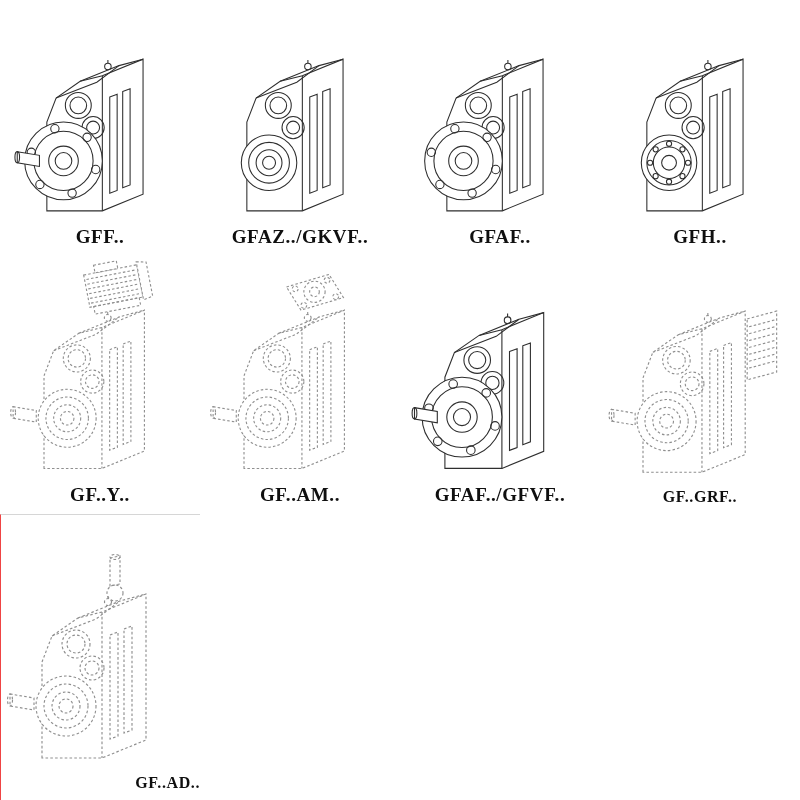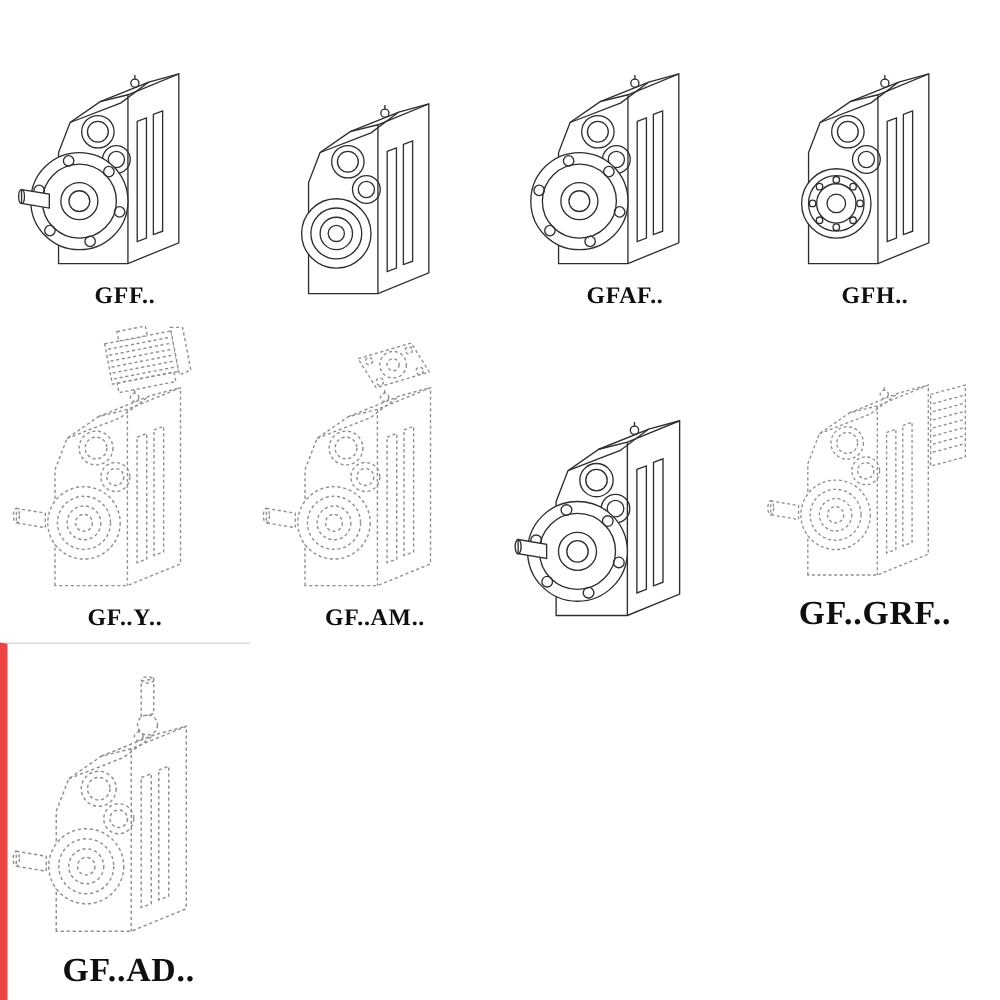--- a/index.html
+++ b/index.html
@@ -18,31 +18,32 @@
     margin: 0;
     display: flex;
     flex-direction: column;
     align-items: center;
     justify-content: flex-end;
     padding: 2px 0 8px;
     box-sizing: border-box;
   }
   figure.cell.boxed {
     border-top: 1px solid #d6d6d6;
-    border-left: 6px solid #ef4444;
+    border-left: 1px solid #ef4444;
+    align-items: flex-end;
   }
   .caption {
     font-weight: bold;
     font-size: 19px;
     letter-spacing: 0.6px;
     color: #0f0f0f;
     white-space: nowrap;
     margin-top: 2px;
   }
-  .caption.lg { font-size: 27px; }
+  .caption.lg { font-size: 16px; }
   svg.drawing { color: #2e2e2e; display: block; }
   svg.drawing.dashed { color: #8f8f8f; stroke-dasharray: 2.6 2.2; }
   svg path, svg circle, svg ellipse {
     fill: none;
     stroke: currentColor;
     stroke-width: 1.15;
   }
   svg .fw { fill: #ffffff; }
   .defs-holder { position: absolute; width: 0; height: 0; overflow: hidden; }
 </style>
@@ -144,20 +145,21 @@
         <use href="#gb-shaft"></use>
     </svg>
     <figcaption class="caption">GFF..</figcaption>
   </figure>
 
   <figure class="cell">
     <svg class="drawing" viewBox="0 0 200 232" width="185" height="215">
       <use href="#gb-housing"></use>
         <use href="#gb-face"></use>
     </svg>
+    <figcaption class="caption">GFAZ../GKVF..</figcaption>
   </figure>
 
 
   <figure class="cell">
     <svg class="drawing" viewBox="0 0 200 232" width="185" height="215">
       <use href="#gb-housing"></use>
         <use href="#gb-flange"></use>
     </svg>
     <figcaption class="caption">GFAF..</figcaption>
   </figure>
@@ -190,20 +192,21 @@
     </svg>
     <figcaption class="caption">GF..AM..</figcaption>
   </figure>
 
   <figure class="cell">
     <svg class="drawing" viewBox="0 0 200 232" width="190" height="221">
       <use href="#gb-housing"></use>
         <use href="#gb-flange"></use>
         <use href="#gb-shaft"></use>
     </svg>
+    <figcaption class="caption">GFAF../GFVF..</figcaption>
   </figure>
 
 
   <figure class="cell">
     <svg class="drawing dashed" viewBox="0 0 200 232" width="200" height="232">
       <use href="#gb-housing"></use>
         <use href="#gb-face"></use>
         <use href="#gb-shaft"></use>
         <use href="#gb-sidebox"></use>
     </svg>

